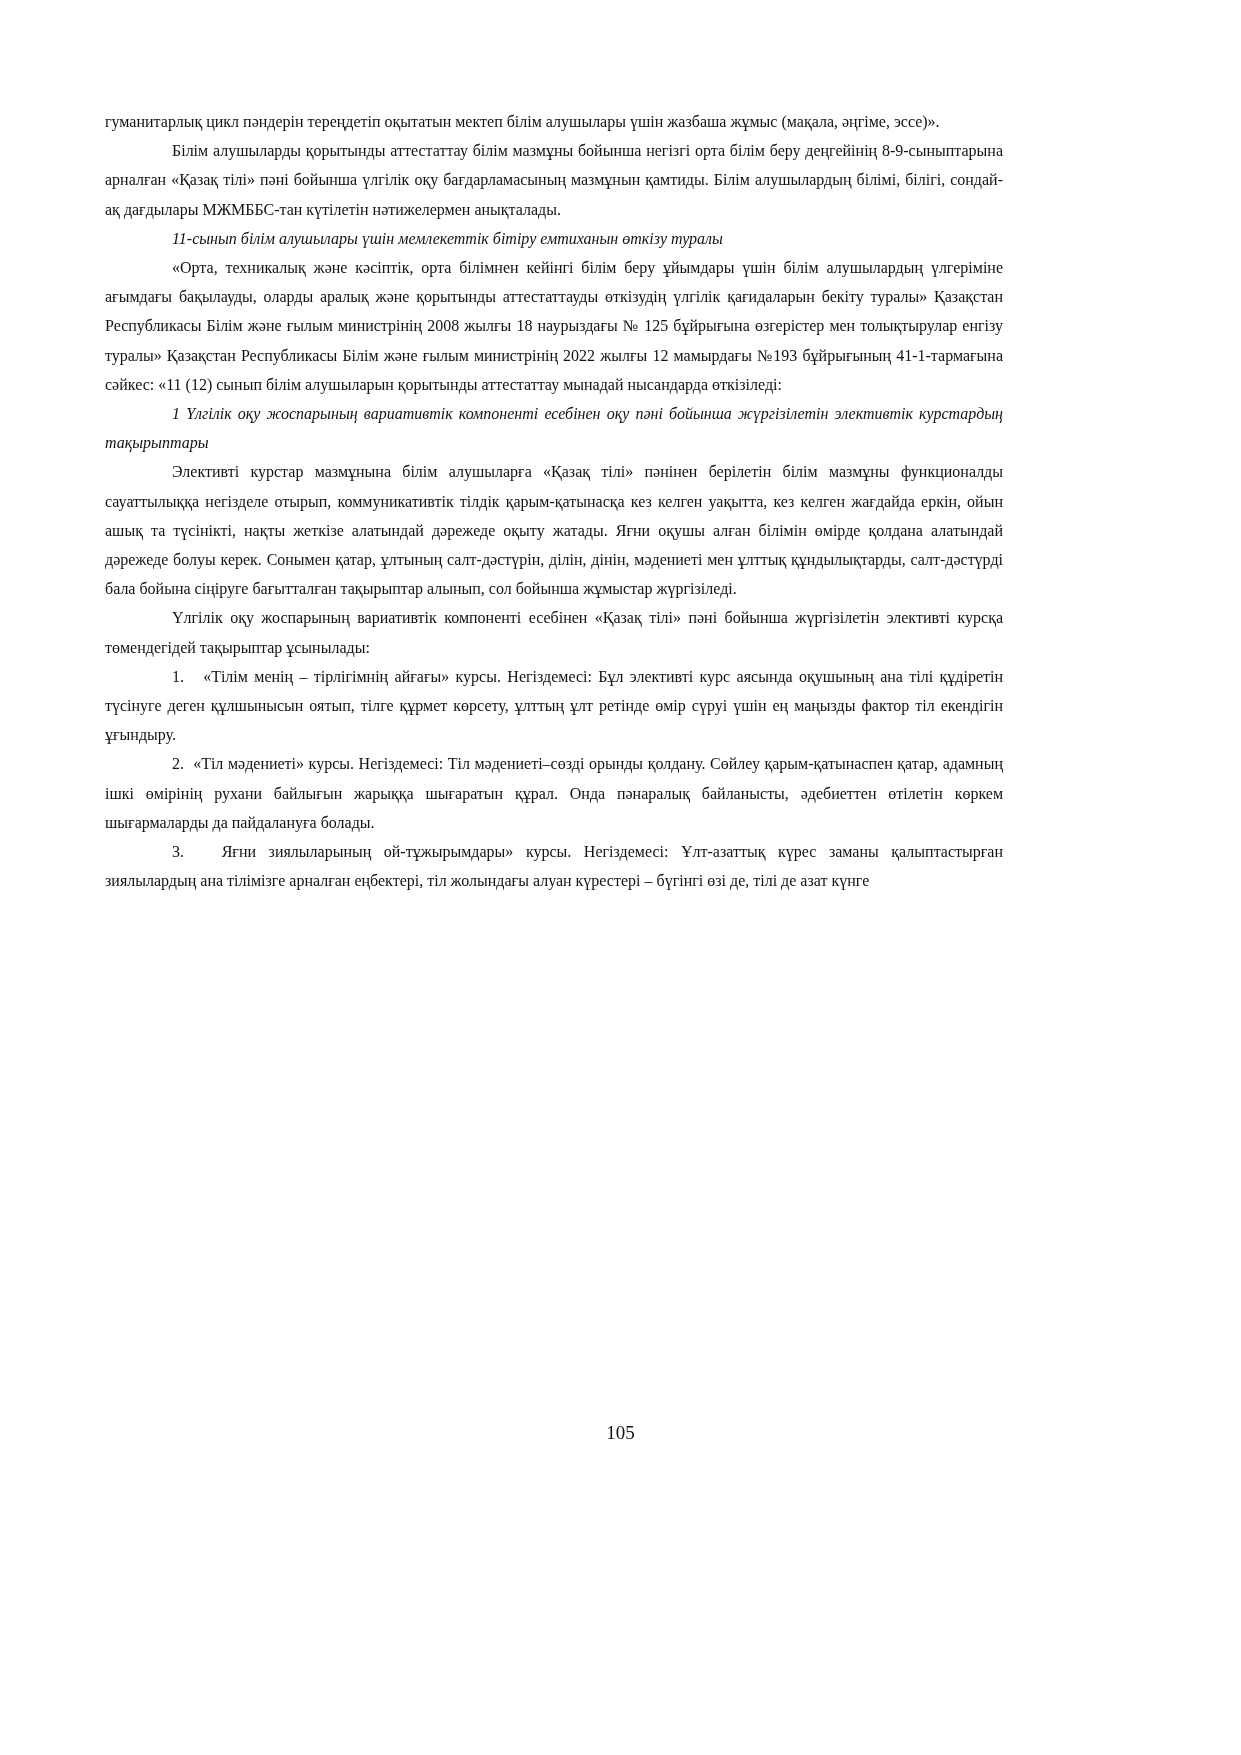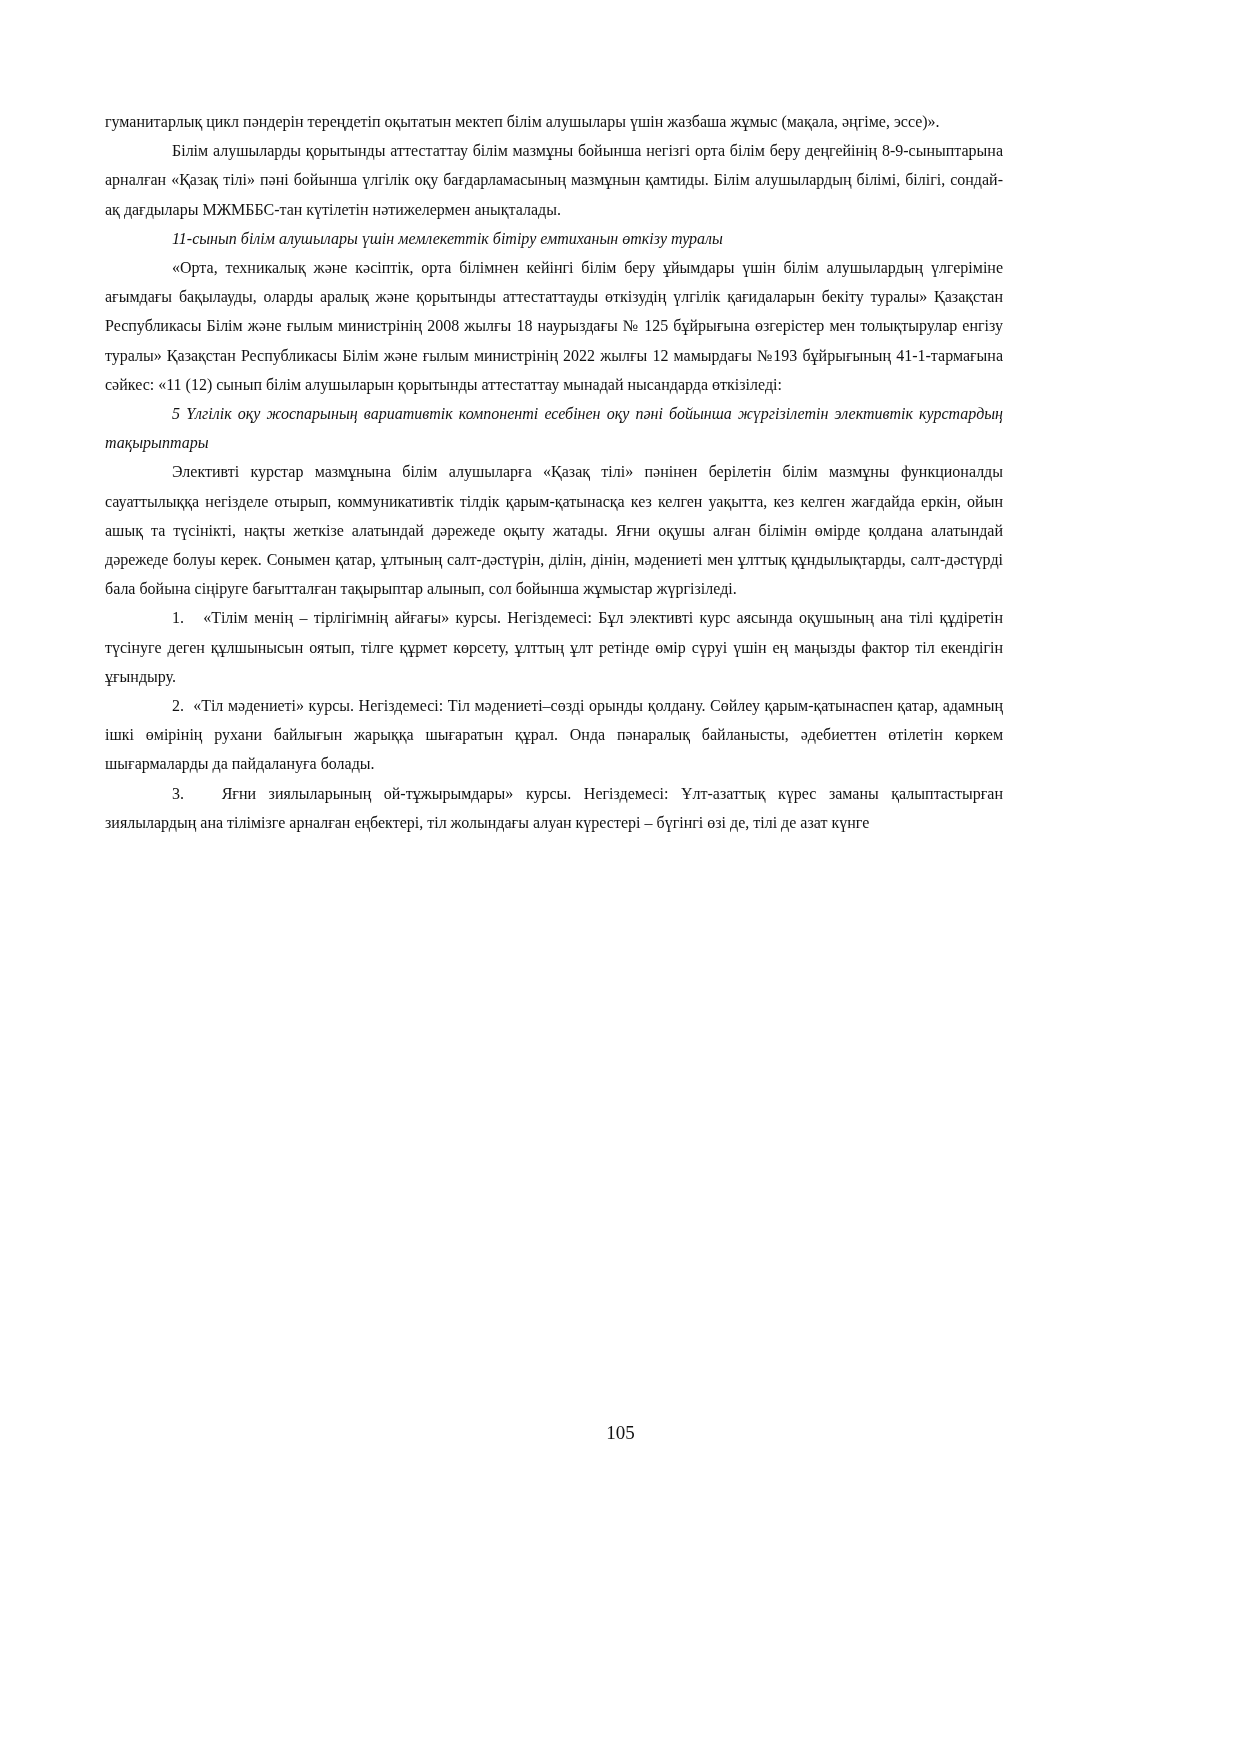--- a/index.html
+++ b/index.html
@@ -20,22 +20,23 @@
   }
 </style>
 </head>
 <body>
 
 <div class="page">
   <p>гуманитарлық цикл пәндерін тереңдетіп оқытатын мектеп білім алушылары үшін жазбаша жұмыс (мақала, әңгіме, эссе)».</p>
   <p class="indent">Білім алушыларды қорытынды аттестаттау білім мазмұны бойынша негізгі орта білім беру деңгейінің 8-9-сыныптарына арналған «Қазақ тілі» пәні бойынша үлгілік оқу бағдарламасының мазмұнын қамтиды. Білім алушылардың білімі, білігі, сондай-ақ дағдылары МЖМББС-тан күтілетін нәтижелермен анықталады.</p>
   <p class="indent ital">11-сынып білім алушылары үшін мемлекеттік бітіру емтиханын өткізу туралы</p>
   <p class="indent">«Орта, техникалық және кәсіптік, орта білімнен кейінгі білім беру ұйымдары үшін білім алушылардың үлгеріміне ағымдағы бақылауды, оларды аралық және қорытынды аттестаттауды өткізудің үлгілік қағидаларын бекіту туралы» Қазақстан Республикасы Білім және ғылым министрінің 2008 жылғы 18 наурыздағы № 125 бұйрығына өзгерістер мен толықтырулар енгізу туралы» Қазақстан Республикасы Білім және ғылым министрінің 2022 жылғы 12 мамырдағы №193 бұйрығының 41-1-тармағына сәйкес: «11 (12) сынып білім алушыларын қорытынды аттестаттау мынадай нысандарда өткізіледі:</p>
-  <p class="indent ital">5 Үлгілік оқу жоспарының вариативтік компоненті есебінен оқу пәні бойынша  жүргізілетін элективтік курстардың тақырыптары</p>
+  <p class="indent ital">1 Үлгілік оқу жоспарының вариативтік компоненті есебінен оқу пәні бойынша  жүргізілетін элективтік курстардың тақырыптары</p>
   <p class="indent">Элективті курстар мазмұнына білім алушыларға  «Қазақ тілі» пәнінен берілетін білім мазмұны функционалды сауаттылыққа негізделе отырып, коммуникативтік тілдік қарым-қатынасқа кез келген уақытта, кез келген жағдайда еркін, ойын ашық та түсінікті, нақты жеткізе алатындай дәрежеде оқыту жатады. Яғни оқушы алған білімін өмірде қолдана алатындай дәрежеде болуы керек. Сонымен қатар, ұлтының салт-дәстүрін, ділін, дінін, мәдениеті мен ұлттық құндылықтарды, салт-дәстүрді бала бойына сіңіруге бағытталған тақырыптар алынып, сол бойынша жұмыстар жүргізіледі.</p>
+  <p class="indent">Үлгілік  оқу жоспарының вариативтік компоненті есебінен «Қазақ тілі» пәні бойынша жүргізілетін элективті курсқа төмендегідей тақырыптар ұсынылады:</p>
 
   <p class="indent">
     <span>1.</span>&nbsp;&nbsp;
     <span class="b">«Тілім менің – тірлігімнің айғағы» курсы.</span><span> Негіздемесі: Бұл элективті курс аясында оқушының ана тілі құдіретін түсінуге деген құлшынысын оятып, тілге құрмет көрсету, ұлттың ұлт ретінде өмір сүруі үшін ең маңызды фактор тіл екендігін ұғындыру.</span>
   </p>
   <p class="indent">
     <span>2.</span>&nbsp;
     <span class="b">«Тіл мәдениеті» курсы.</span><span> Негіздемесі: Тіл мәдениеті–сөзді орынды қолдану. Сөйлеу қарым-қатынаспен қатар, адамның ішкі өмірінің рухани байлығын жарыққа шығаратын құрал. Онда пәнаралық байланысты, әдебиеттен өтілетін көркем шығармаларды да пайдалануға болады.</span>
   </p>
   <p class="indent">

